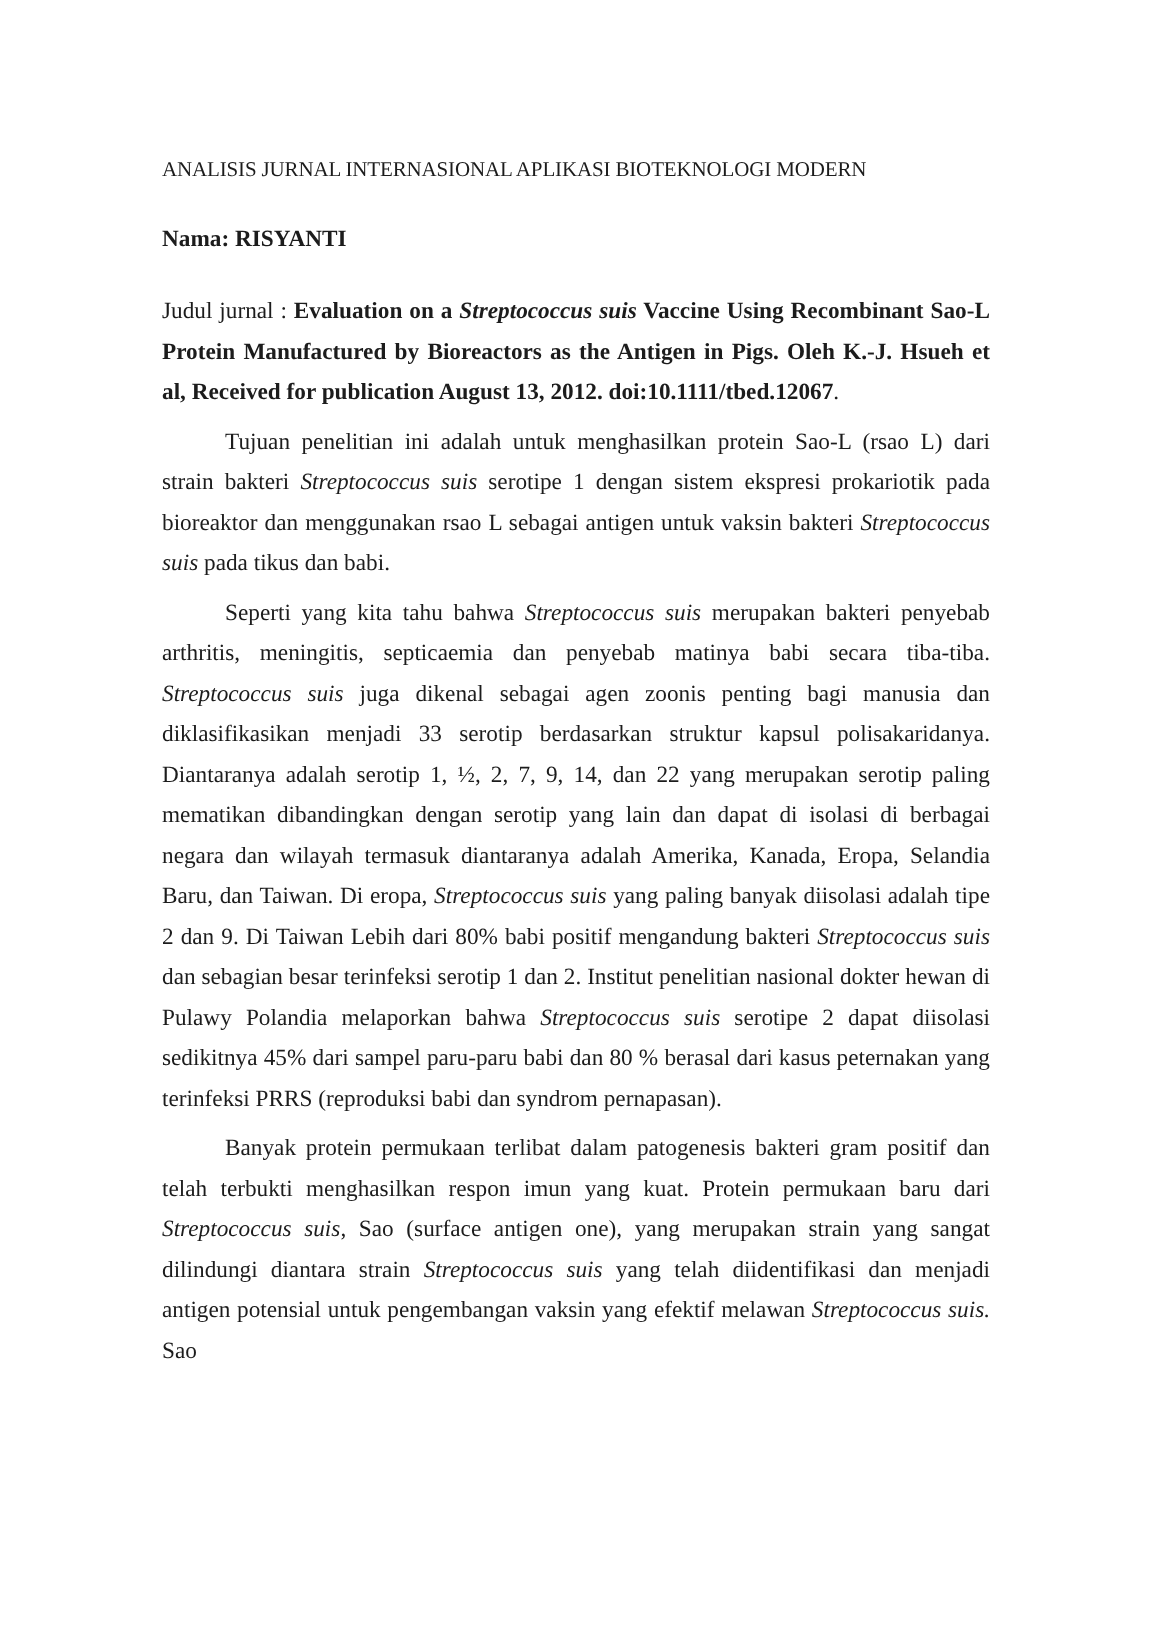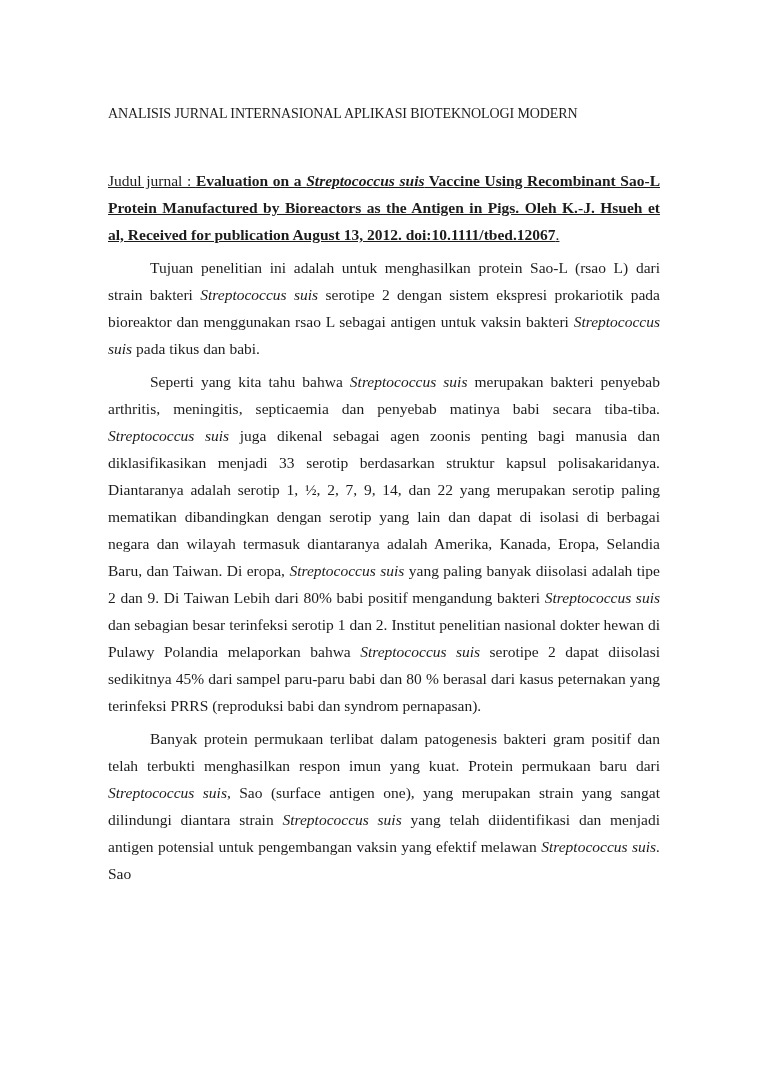--- a/index.html
+++ b/index.html
@@ -34,36 +34,39 @@
     font-size: 15.5px;
     line-height: 29px;
   }
   .id-label { display: inline-block; min-width: 38px; }
   .para {
     margin: 0;
     font-size: 15.5px;
     line-height: 27px;
     text-align: justify;
   }
-  .judul { margin-top: 39px; text-decoration: underline; }
+  .judul { margin-top: 20px; }
   .body-para { margin-top: 6px; text-indent: 42px; }
   .it { font-style: italic; }
   .bd { font-weight: 700; }
 </style>
 </head>
 <body>
 
 <div class="page">
 
   <h1 class="doc-title">ANALISIS JURNAL INTERNASIONAL APLIKASI BIOTEKNOLOGI MODERN</h1>
 
   <div class="identity">
+    <p class="id-row">
+      <span class="id-label">Nama</span><span class="id-value">: RISYANTI</span>
+    </p>
   </div>
 
   <p class="para judul"><span>Judul jurnal : </span><span class="bd">Evaluation on a </span><span class="it bd">Streptococcus suis</span><span class="bd"> Vaccine Using Recombinant Sao-L Protein Manufactured by Bioreactors as the Antigen in Pigs. Oleh K.-J. Hsueh et al, Received for publication August 13, 2012. doi:10.1111/tbed.12067</span><span>.</span></p>
 
-  <p class="para body-para"><span>Tujuan penelitian ini adalah untuk menghasilkan protein Sao-L (rsao L) dari strain bakteri </span><span class="it">Streptococcus suis</span><span> serotipe 2 dengan sistem ekspresi prokariotik pada bioreaktor dan menggunakan rsao L sebagai antigen untuk vaksin bakteri </span><span class="it">Streptococcus suis</span><span>  pada tikus dan babi.</span></p>
+  <p class="para body-para"><span>Tujuan penelitian ini adalah untuk menghasilkan protein Sao-L (rsao L) dari strain bakteri </span><span class="it">Streptococcus suis</span><span> serotipe 1 dengan sistem ekspresi prokariotik pada bioreaktor dan menggunakan rsao L sebagai antigen untuk vaksin bakteri </span><span class="it">Streptococcus suis</span><span>  pada tikus dan babi.</span></p>
 
   <p class="para body-para"><span>Seperti yang kita tahu bahwa </span><span class="it">Streptococcus suis</span><span> merupakan bakteri penyebab arthritis, meningitis, septicaemia dan penyebab matinya babi secara tiba-tiba. </span><span class="it">Streptococcus suis</span><span> juga dikenal sebagai agen zoonis penting bagi manusia dan diklasifikasikan menjadi 33 serotip berdasarkan struktur kapsul polisakaridanya. Diantaranya adalah serotip 1, ½, 2, 7, 9, 14, dan 22  yang merupakan serotip  paling mematikan dibandingkan dengan serotip yang lain dan dapat di isolasi di berbagai negara dan wilayah termasuk diantaranya adalah Amerika, Kanada, Eropa, Selandia Baru, dan Taiwan. Di eropa, </span><span class="it">Streptococcus suis</span><span> yang paling banyak diisolasi adalah tipe 2 dan 9. Di Taiwan Lebih dari 80% babi positif mengandung bakteri </span><span class="it">Streptococcus suis</span><span> dan sebagian besar terinfeksi serotip 1 dan 2. Institut penelitian nasional dokter hewan di Pulawy Polandia melaporkan bahwa </span><span class="it">Streptococcus suis</span><span> serotipe  2 dapat diisolasi sedikitnya 45% dari sampel paru-paru babi dan 80 % berasal dari kasus peternakan yang terinfeksi PRRS (reproduksi babi dan syndrom pernapasan).</span></p>
 
   <p class="para body-para"><span>Banyak protein permukaan terlibat dalam patogenesis bakteri gram positif  dan telah terbukti menghasilkan respon imun yang kuat. Protein permukaan baru dari </span><span class="it">Streptococcus suis</span><span>, Sao (surface antigen one),   yang merupakan strain yang sangat dilindungi  diantara strain </span><span class="it">Streptococcus suis</span><span> yang telah diidentifikasi dan menjadi antigen potensial untuk pengembangan vaksin yang efektif melawan </span><span class="it">Streptococcus suis.</span><span> Sao</span></p>
 
 </div>
 
 </body></html>

